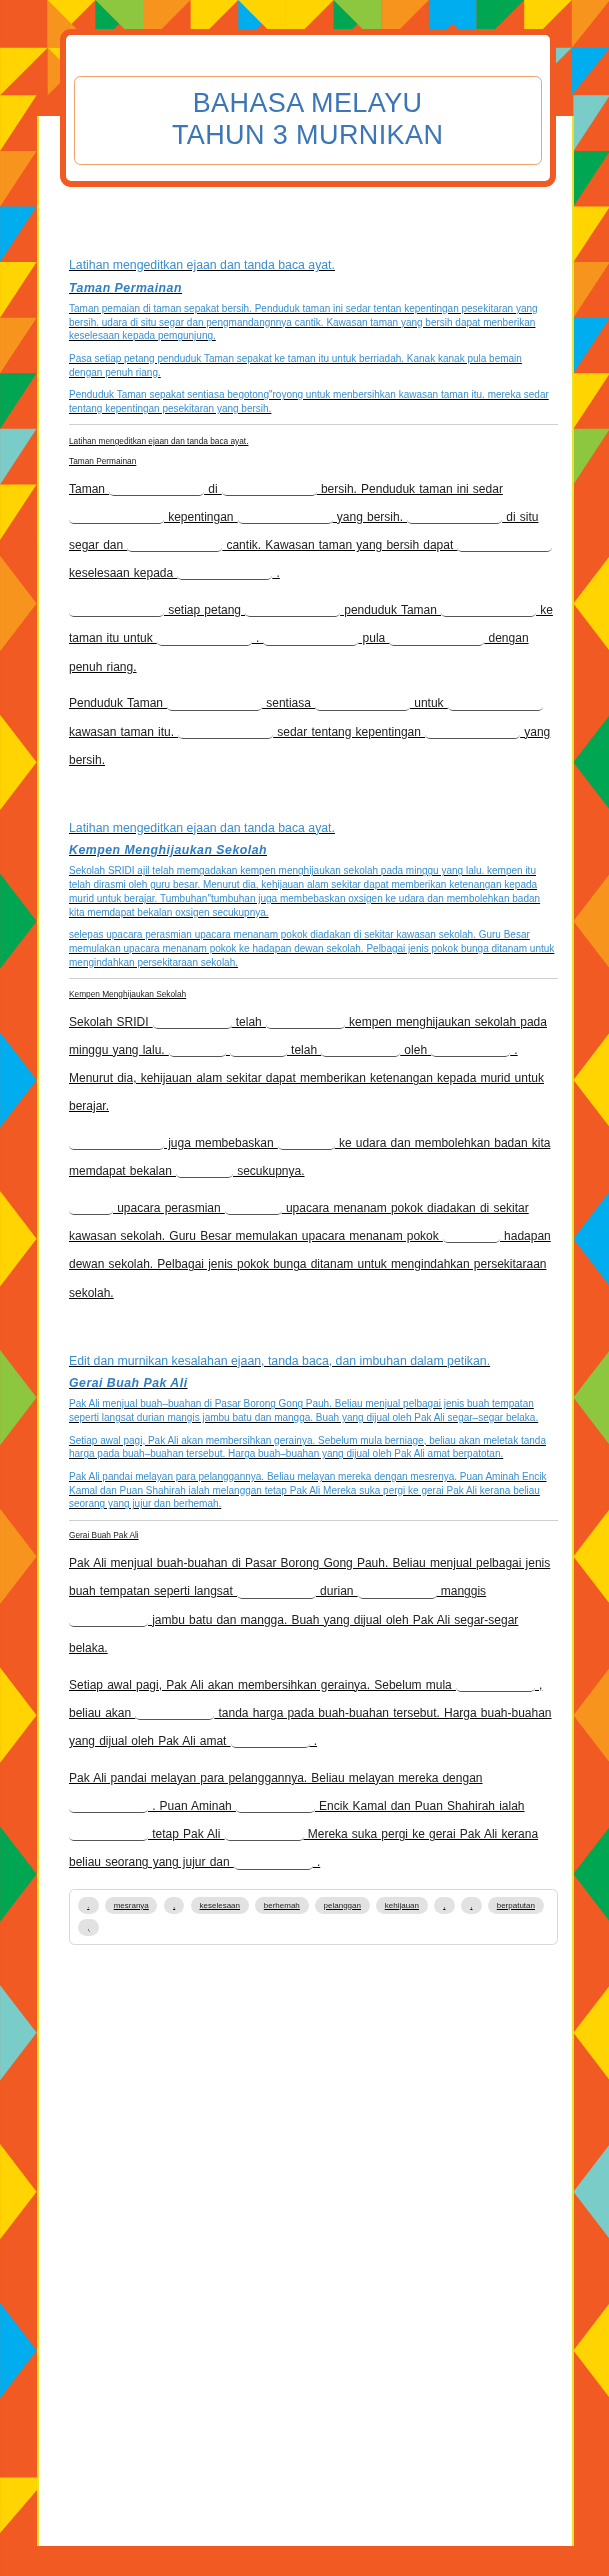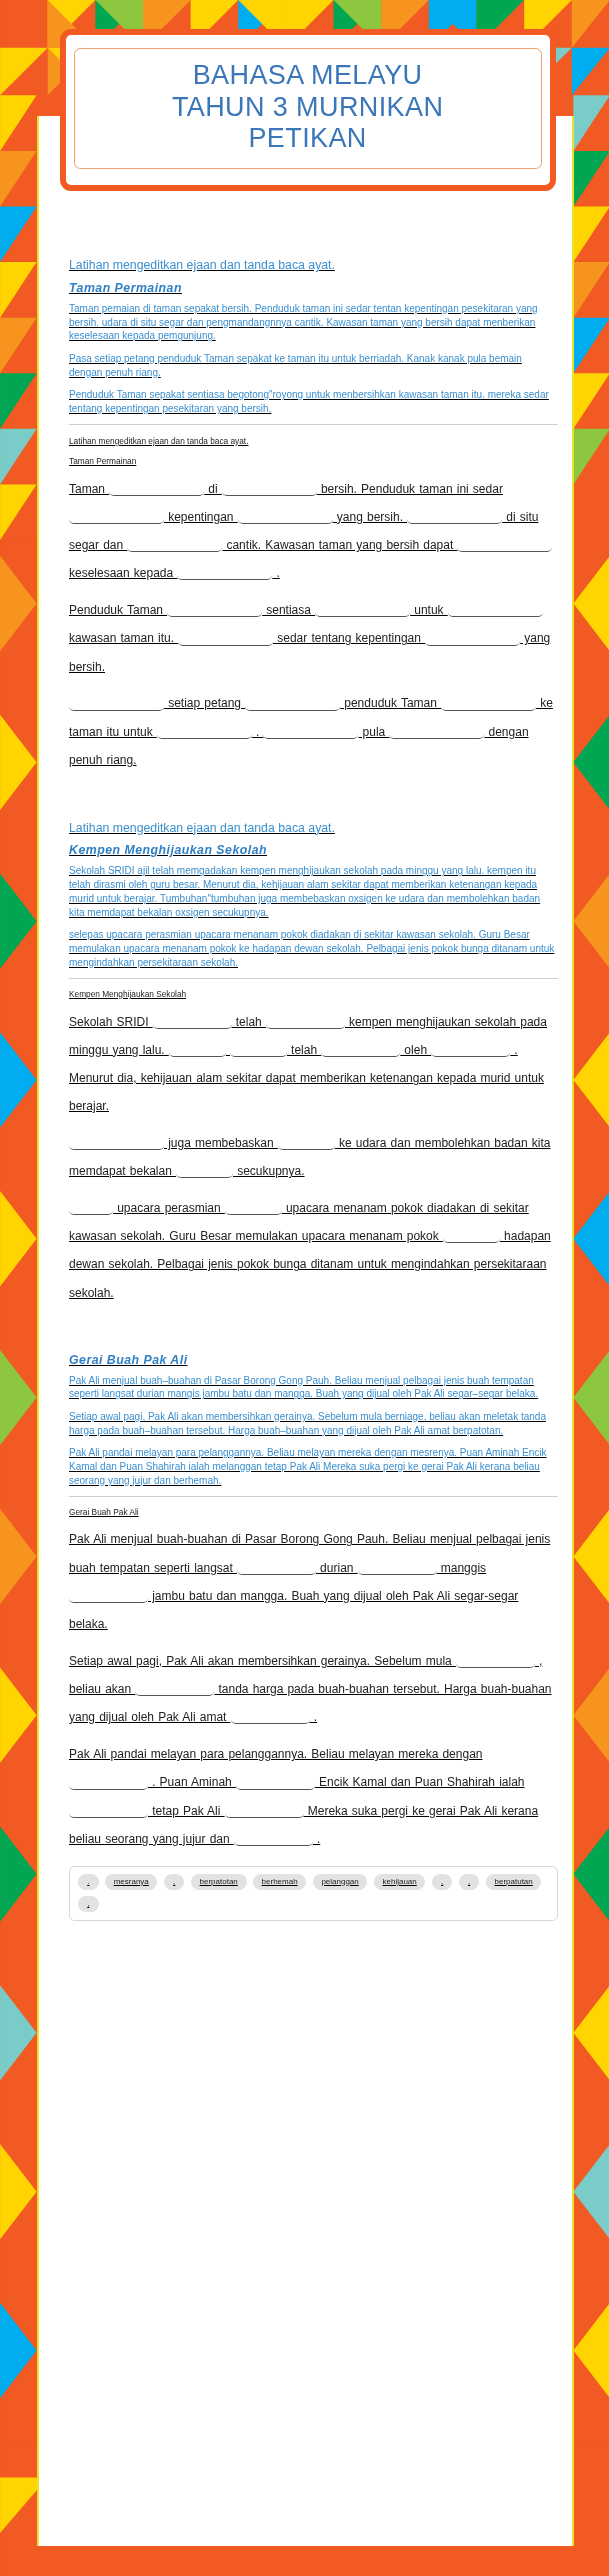--- a/index.html
+++ b/index.html
@@ -51,20 +51,21 @@
     background: #ffffff;
     border: 6.4px solid #f15a22;
     border-radius: 11px;
     padding: 12.7px 8px 16px 8px;
     box-shadow: 0 0 0 2.4px #ffffff inset;
   }
   .title-inner {
     border: 0.8px solid #f4a06a;
     border-radius: 6.4px;
     padding: 11px 6.4px 12.7px 6.4px;
+    margin-top: 28px;
   }
   .title-text {
     color: #3a76b8;
     font-size: 27px;
     line-height: 1.18;
     text-align: center;
     letter-spacing: 0.4px;
     font-weight: normal;
   }
 
@@ -270,21 +271,20 @@
     </svg>
   </div>
 
   <div class="sheet">
 
     <div class="title-card" style="left:20.6px; top:-87px; width:496px;">
       <div class="title-inner">
         <div class="title-text">
           <div>BAHASA MELAYU</div>
           <div>TAHUN 3 MURNIKAN</div>
-          <div>PETIKAN</div>
         </div>
       </div>
     </div>
 
     <div class="content">
       <div class="spacer-top"></div>
 
       <div>
         <div class="blue-lead">Latihan mengeditkan ejaan dan tanda baca ayat.</div>
         <div class="blue-heading">Taman Permainan</div>
@@ -295,25 +295,25 @@
         <div class="rule"></div>
 
         <div class="plain-head">Latihan mengeditkan ejaan dan tanda baca ayat.</div>
         <div class="plain-sub">Taman Permainan</div>
 
         <div class="plain-para">
           Taman <span class="blank b-lg"></span> di <span class="blank b-lg"></span> bersih. Penduduk taman ini sedar <span class="blank b-lg"></span> kepentingan <span class="blank b-lg"></span> yang bersih. <span class="blank b-lg"></span> di situ segar dan <span class="blank b-lg"></span> cantik. Kawasan taman yang bersih dapat <span class="blank b-lg"></span> keselesaan kepada <span class="blank b-lg"></span> .
         </div>
 
         <div class="plain-para">
+          <span class="blank b-lg"></span> setiap petang <span class="blank b-lg"></span> penduduk Taman <span class="blank b-lg"></span> ke taman itu untuk <span class="blank b-lg"></span> . <span class="blank b-lg"></span> pula <span class="blank b-lg"></span> dengan penuh riang.
+        </div>
+
+        <div class="plain-para">
           Penduduk Taman <span class="blank b-lg"></span> sentiasa <span class="blank b-lg"></span> untuk <span class="blank b-lg"></span> kawasan taman itu. <span class="blank b-lg"></span> sedar tentang kepentingan <span class="blank b-lg"></span> yang bersih.
-        </div>
-
-        <div class="plain-para">
-          <span class="blank b-lg"></span> setiap petang <span class="blank b-lg"></span> penduduk Taman <span class="blank b-lg"></span> ke taman itu untuk <span class="blank b-lg"></span> . <span class="blank b-lg"></span> pula <span class="blank b-lg"></span> dengan penuh riang.
         </div>
       </div>
 
       <div class="section-gap"></div>
 
       <div>
         <div class="blue-lead">Latihan mengeditkan ejaan dan tanda baca ayat.</div>
         <div class="blue-heading">Kempen Menghijaukan Sekolah</div>
         <div class="blue-para">Sekolah SRIDI ajil telah memgadakan kempen menghijaukan sekolah pada minggu yang lalu. kempen itu telah dirasmi oleh guru besar. Menurut dia, kehijauan alam sekitar dapat memberikan ketenangan kepada murid untuk berajar. Tumbuhan"tumbuhan juga membebaskan oxsigen ke udara dan membolehkan badan kita memdapat bekalan oxsigen secukupnya.</div>
         <div class="blue-para">selepas upacara perasmian upacara menanam pokok diadakan di sekitar kawasan sekolah. Guru Besar memulakan upacara menanam pokok ke hadapan dewan sekolah. Pelbagai jenis pokok bunga ditanam untuk mengindahkan persekitaraan sekolah.</div>
@@ -331,20 +331,21 @@
         </div>
 
         <div class="plain-para">
           <span class="blank b-xs"></span> upacara perasmian <span class="blank b-sm"></span> upacara menanam pokok diadakan di sekitar kawasan sekolah. Guru Besar memulakan upacara menanam pokok <span class="blank b-sm"></span> hadapan dewan sekolah. Pelbagai jenis pokok bunga ditanam untuk mengindahkan persekitaraan sekolah.
         </div>
       </div>
 
       <div class="section-gap"></div>
 
       <div>
+        <div class="blue-lead">Edit dan murnikan kesalahan ejaan, tanda baca, dan imbuhan dalam petikan.</div>
         <div class="blue-heading">Gerai Buah Pak Ali</div>
         <div class="blue-para">Pak Ali menjual buah–buahan di Pasar Borong Gong Pauh. Beliau menjual pelbagai jenis buah tempatan seperti langsat durian mangis jambu batu dan mangga. Buah yang dijual oleh Pak Ali segar–segar belaka.</div>
         <div class="blue-para">Setiap awal pagi, Pak Ali akan membersihkan gerainya. Sebelum mula berniage, beliau akan meletak tanda harga pada buah–buahan tersebut. Harga buah–buahan yang dijual oleh Pak Ali amat berpatotan.</div>
         <div class="blue-para">Pak Ali pandai melayan para pelanggannya. Beliau melayan mereka dengan mesrenya. Puan Aminah Encik Kamal dan Puan Shahirah ialah melanggan tetap Pak Ali Mereka suka pergi ke gerai Pak Ali kerana beliau seorang yang jujur dan berhemah.</div>
 
         <div class="rule"></div>
 
         <div class="plain-sub">Gerai Buah Pak Ali</div>
 
         <div class="plain-para">
@@ -357,21 +358,21 @@
 
         <div class="plain-para">
           Pak Ali pandai melayan para pelanggannya. Beliau melayan mereka dengan <span class="blank b-md"></span> . Puan Aminah <span class="blank b-md"></span> Encik Kamal dan Puan Shahirah ialah <span class="blank b-md"></span> tetap Pak Ali <span class="blank b-md"></span> Mereka suka pergi ke gerai Pak Ali kerana beliau seorang yang jujur dan <span class="blank b-md"></span> .
         </div>
       </div>
 
       <div class="wordbank">
         <span class="chip punct">.</span>
         <span class="chip">mesranya</span>
         <span class="chip punct">,</span>
-        <span class="chip">berpatotan</span>
+        <span class="chip">keselesaan</span>
         <span class="chip">berhemah</span>
         <span class="chip">pelanggan</span>
         <span class="chip">kehijauan</span>
         <span class="chip punct">,</span>
         <span class="chip punct">,</span>
         <span class="chip">berpatutan</span>
         <span class="chip punct">,</span>
       </div>
 
       <div class="bottom-pad"></div>

